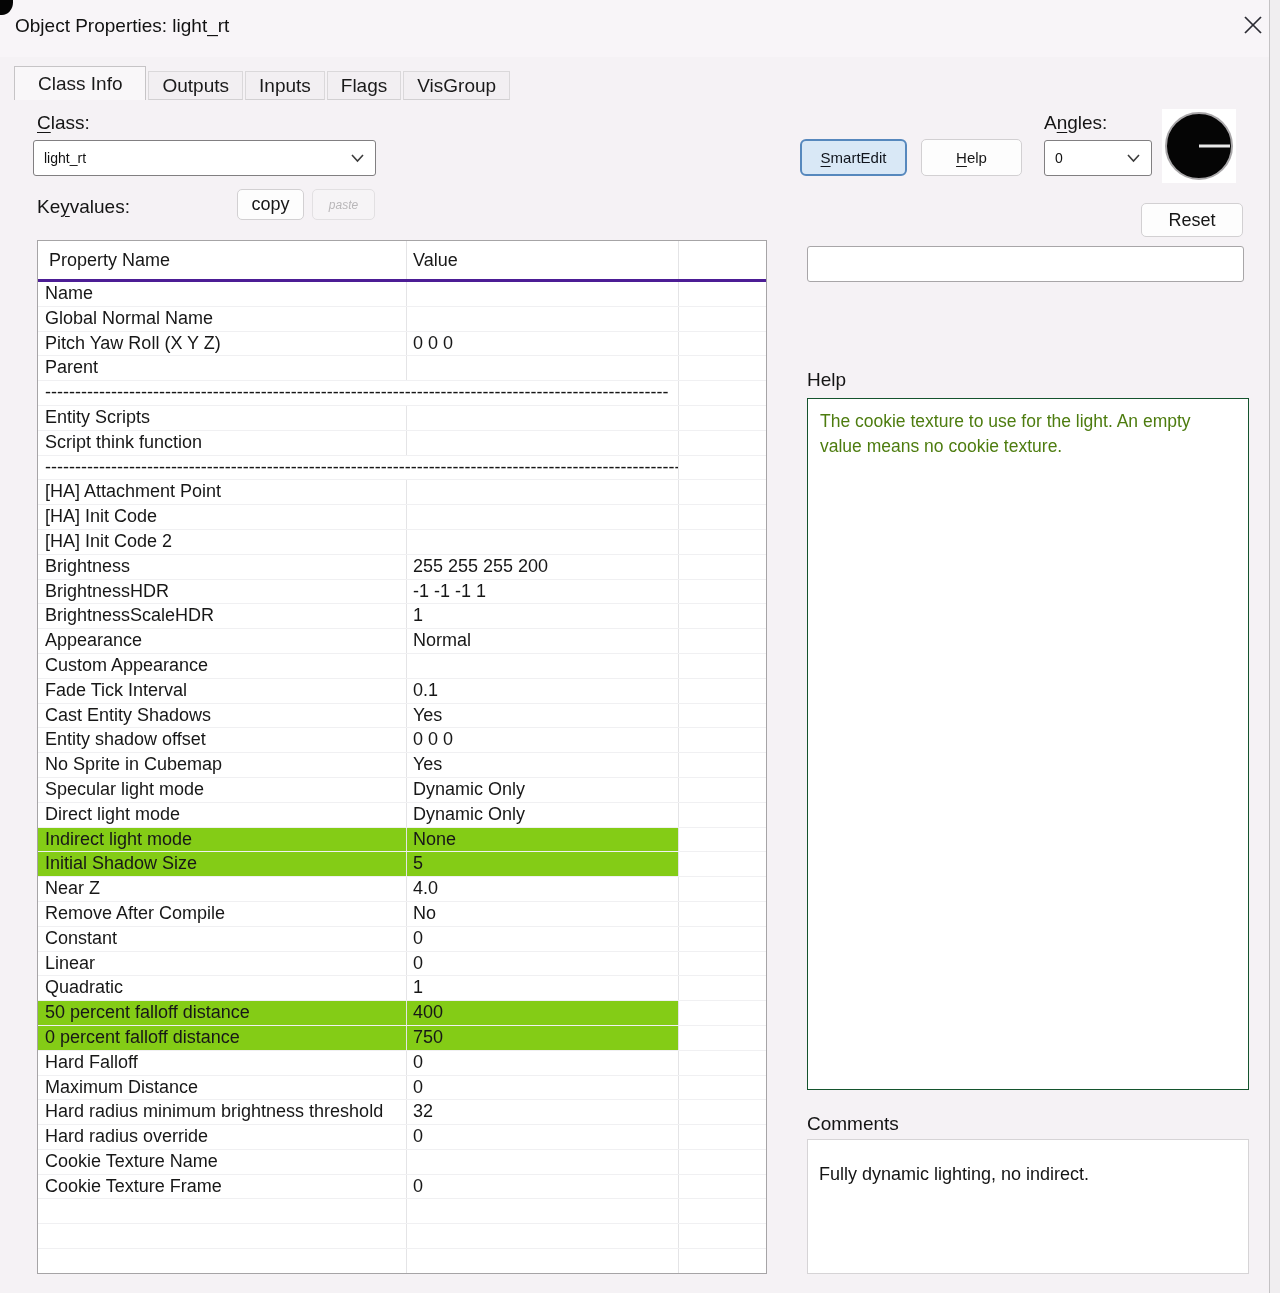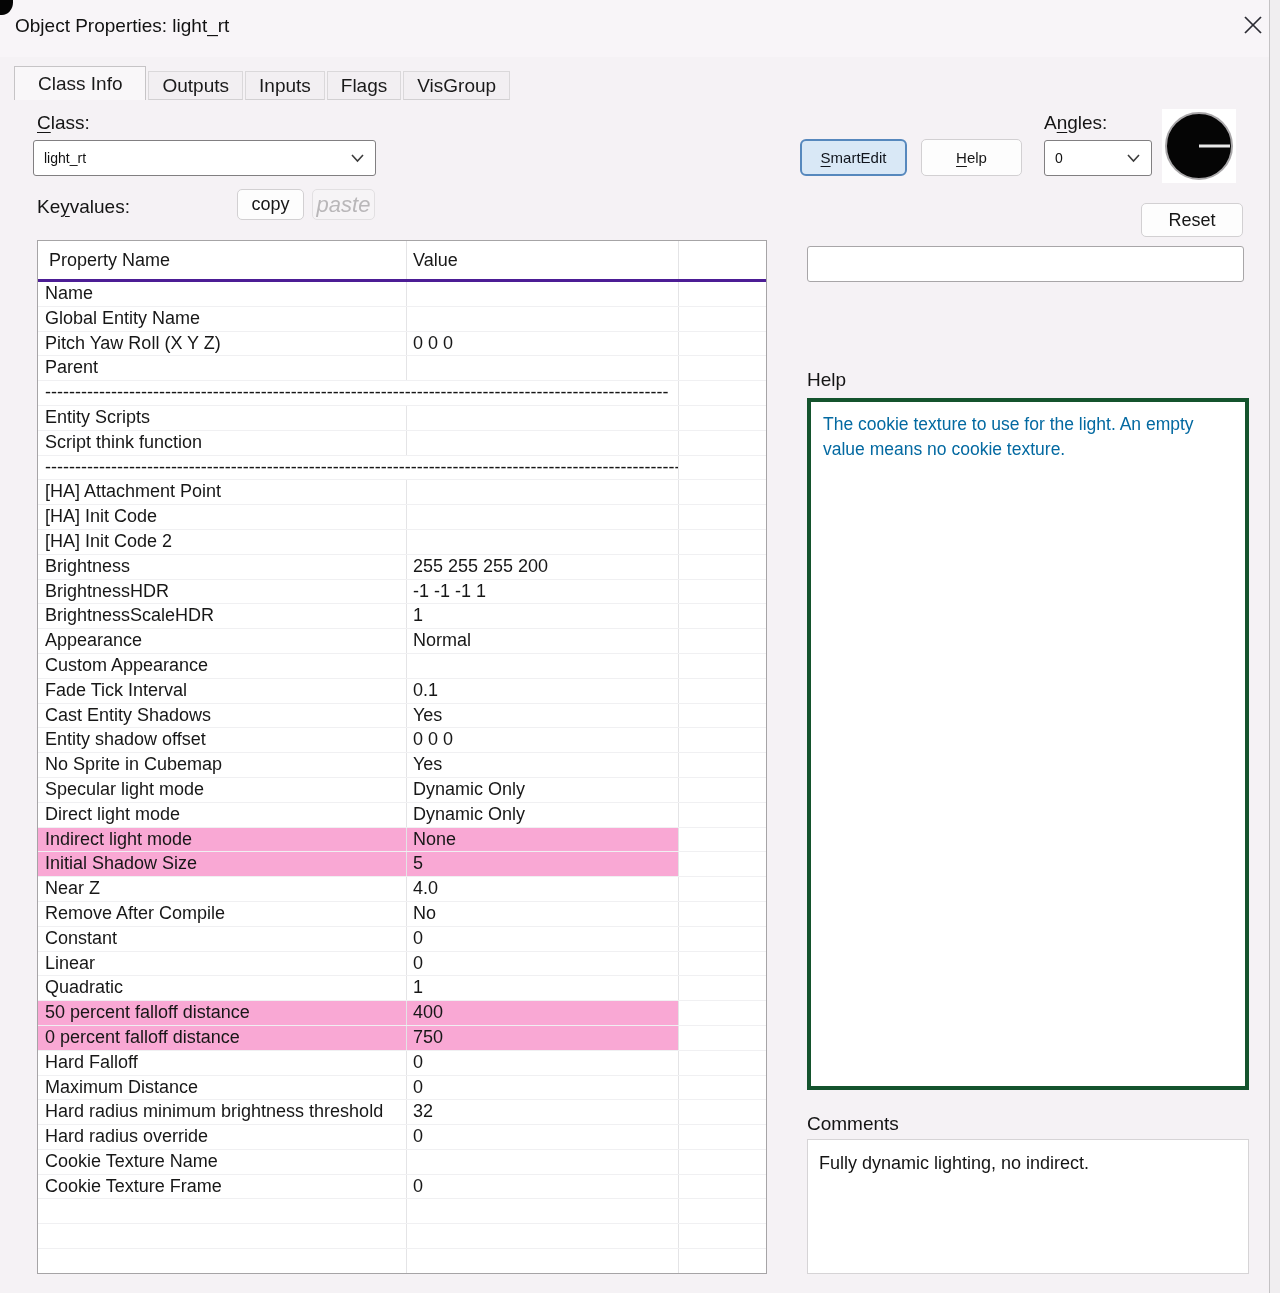--- a/index.html
+++ b/index.html
@@ -98,34 +98,34 @@
   .thead .hcell.c2 { padding-left:6px; }
   .trow {
     display:grid; grid-template-columns:369px 272px 1fr; height:24.8px;
     border-bottom:1px solid #f0f0f2;
   }
   .trow .cell {
     line-height:23.8px; white-space:nowrap; overflow:hidden;
   }
   .trow .cname { padding-left:7px; padding-right:22px; border-right:1px solid #e4e4e6; }
   .trow .cvalue { padding-left:6px; border-right:1px solid #e4e4e6; }
-  .trow.hl .cname, .trow.hl .cvalue { background:#f9a8d4; }
+  .trow.hl .cname, .trow.hl .cvalue { background:#84cc16; }
   .trow.sep { grid-template-columns:641px 1fr; }
   .trow.sep .cspan {
     padding-left:7px; border-right:1px solid #e4e4e6;
     white-space:nowrap; overflow:hidden; line-height:23.8px; letter-spacing:0;
   }
   
   .panel {
-    position:absolute; background:#fff; border:4px solid #14532d;
-    color:#0369a1;
+    position:absolute; background:#fff; border:1px solid #14532d;
+    color:#4d7c0f;
   }
   .help-panel { left:807px; top:398px; width:442px; height:692px; padding:10px 12px; font-size:17.5px; line-height:1.42; }
   .comments-box {
-    left:807px; top:1139px; width:442px; height:135px; padding:11px 11px;
+    left:807px; top:1139px; width:442px; height:135px; padding:22px 11px;
     font-family:inherit; font-size:18px; line-height:1.4; resize:none; outline:none;
     border:1px solid #d6d4d6; background:#fff; color:#141414;
   }
 </style>
 </head>
 <body>
 
 <div class="dialog">
 
   <div class="titlebar">
@@ -168,21 +168,21 @@
           <polyline points="2,2 7.5,8 13,2" fill="none" stroke="#3c3c3c" stroke-width="1.6"></polyline>
         </svg>
     </span>
   </div>
 
   <div class="sec-label" style="left:37px; top:196px;"><span>Ke</span><span class="u">y</span><span>values:</span></div>
 
   <div class="btn" style="left:237px; top:189px; width:67px; height:31px; font-size:18px;">
       <span>copy</span>
     </div>
-  <div class="btn btn-disabled" style="left:312px; top:189px; width:63px; height:31px; font-size:22px;font-style:italic;">
+  <div class="btn btn-disabled" style="left:312px; top:189px; width:63px; height:31px; font-size:12px;font-style:italic;">
       <span>paste</span>
     </div>
 
   <div class="btn btn-smartedit" style="left:800px; top:139px; width:107px; height:37px;">
       <span><span class="u">S</span><span>martEdit</span></span>
     </div>
   <div class="btn" style="left:921px; top:139px; width:101px; height:37px;">
       <span><span class="u">H</span><span>elp</span></span>
     </div>
 
@@ -215,21 +215,21 @@
       <div class="hcell c2">Value</div>
       <div class="hcell c3"></div>
     </div>
     <div>
         <div class="trow">
           <div class="cell cname">Name</div>
           <div class="cell cvalue"></div>
           <div class="cell cextra"></div>
         </div>
         <div class="trow">
-          <div class="cell cname">Global Entity Name</div>
+          <div class="cell cname">Global Normal Name</div>
           <div class="cell cvalue"></div>
           <div class="cell cextra"></div>
         </div>
         <div class="trow">
           <div class="cell cname">Pitch Yaw Roll (X Y Z)</div>
           <div class="cell cvalue">0 0 0</div>
           <div class="cell cextra"></div>
         </div>
         <div class="trow">
           <div class="cell cname">Parent</div>

